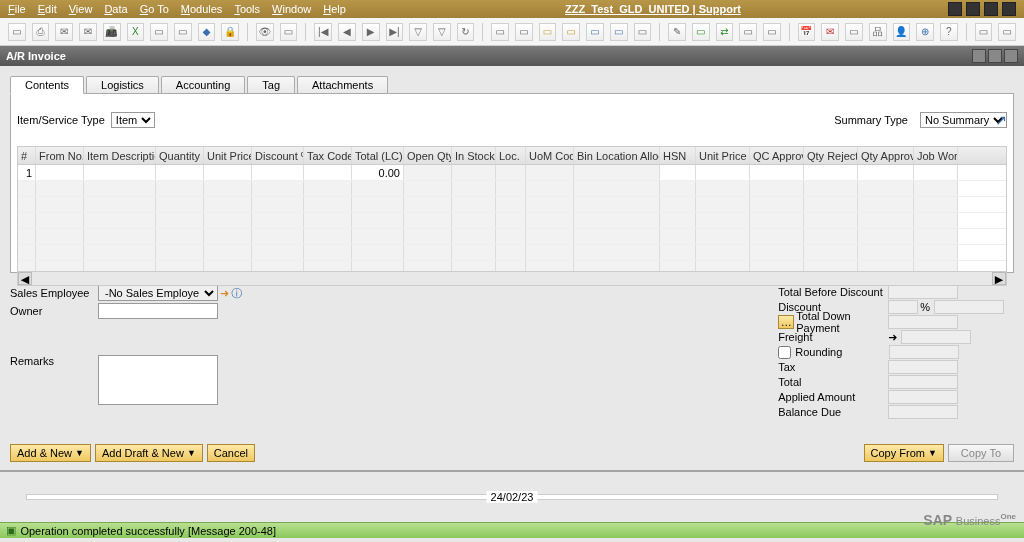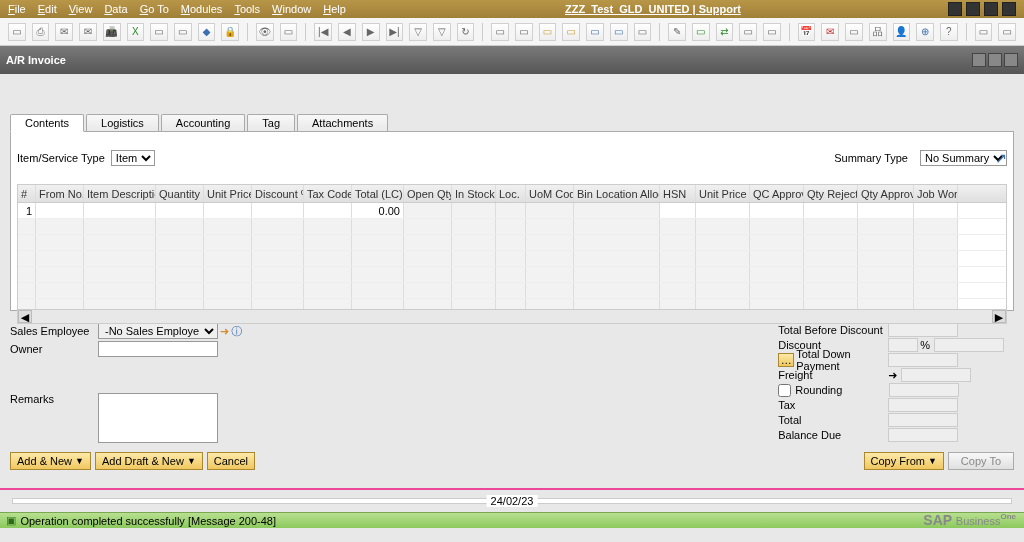--- a/index.html
+++ b/index.html
@@ -11,27 +11,27 @@
 .menubar .center { flex: 1; text-align: center; font-weight: bold; text-decoration: underline; cursor: pointer; }
 .menubar .right-icons { display: flex; gap: 4px; }
 .menubar .right-icons span { width: 14px; height: 14px; background: #333; border: 1px solid #222; display:inline-block; }
 
 .toolbar { background: #f5f5f5; height: 28px; display: flex; align-items: center; padding: 2px 8px; gap: 6px; border-bottom: 1px solid #ccc; }
 .toolbar .tb-icon { width: 18px; height: 18px; border: 1px solid #d0d0d0; background: linear-gradient(#fff,#eee); cursor: pointer; display: flex; align-items: center; justify-content: center; font-size: 10px; color: #666; }
 .toolbar .sep { width: 1px; height: 18px; background: #ccc; margin: 0 2px; }
 .nav-green { color: #4a9c42; }
 .nav-blue { color: #3b6fb0; }
 
-.window-title { background: linear-gradient(#7a7a7a,#555); color: #fff; height: 28px; display: flex; align-items: center; padding: 0 6px; font-weight: bold; justify-content: flex-end; }
+.window-title { background: linear-gradient(#7a7a7a,#555); color: #fff; height: 20px; display: flex; align-items: center; padding: 0 6px; font-weight: bold; justify-content: flex-end; }
 .window-title .spacer { flex: 1; }
 .window-title .wbtn { width: 14px; height: 14px; background: #888; border: 1px solid #444; margin-left: 2px; cursor: pointer; }
 
 .content-area { padding: 10px 10px 0 10px; height: 402px; position: relative; }
 
-.tab-strip { display: flex; margin-top: 30px; }
+.tab-strip { display: flex; }
 .tab { background: linear-gradient(#f8f8f8,#e8e8e8); border: 1px solid #aaa; border-bottom: none; padding: 2px 14px; margin-right: 2px; cursor: pointer; border-radius: 2px 2px 0 0; }
 .tab.active { background: #fff; border-bottom: 1px solid #fff; position: relative; z-index: 2; }
 
 .tab-panel { border: 1px solid #aaa; background: #fff; height: 180px; margin-top: -1px; position: relative; }
 
 .panel-header { display: flex; padding: 18px 6px; align-items: center; }
 .panel-header label { margin-right: 6px; }
 .panel-header select { font-size: 11px; height: 16px; border: 1px solid #999; background: #fff; }
 .panel-header .summary-right { margin-left: auto; display: flex; align-items: center; gap: 6px; }
 
@@ -64,21 +64,21 @@
 .trow .pct { width: 30px; height: 14px; background: #eee; border: 1px solid #ccc; margin-right: 2px; }
 .trow .pct-sym { margin-right: 4px; }
 .ellipsis-btn { width: 16px; height: 14px; background: linear-gradient(#fde9a8,#f0c860); border: 1px solid #aa8830; cursor: pointer; text-align: center; line-height: 12px; margin-right: 2px; }
 
 .button-row { position: absolute; bottom: 6px; left: 10px; right: 10px; display: flex; gap: 4px; }
 .gold-btn { background: linear-gradient(#fde9a8,#f0c860); border: 1px solid #aa8830; padding: 2px 6px; cursor: pointer; display: flex; align-items: center; gap: 3px; }
 .gold-btn .dd { font-size: 9px; }
 .grey-btn { background: linear-gradient(#f8f8f8,#e0e0e0); border: 1px solid #aaa; padding: 2px 12px; cursor: pointer; color: #888; }
 .button-row .right-btns { margin-left: auto; display: flex; gap: 4px; }
 
-.page-date { text-align: center; padding: 6px; border-top: 2px solid #ec4899; margin-top: 12px; }
+.page-date { text-align: center; padding: 20px; border-top: 2px solid #a3a3a3; margin-top: 2px; }
 .page-date .line { height: 6px; background: #fff; border: 1px solid #ccc; margin: 2px 6px; position:relative; }
 .page-date .date-val { position: absolute; left: 50%; transform: translateX(-50%); top: -4px; background: #fff; padding: 0 4px; }
 
 .status-bar { background: linear-gradient(#b8e090,#8bc95c); height: 16px; display: flex; align-items: center; padding: 0 6px; border-top: 1px solid #7aa850; }
 .status-bar .status-icon { color: #2a6a1a; margin-right: 4px; }
 .brand { position: absolute; right: 8px; bottom: 14px; font-size: 14px; font-weight: bold; color: #888; }
 .brand sup { font-size: 8px; }
 
 input[type=checkbox] { vertical-align: middle; }
 </style>
@@ -408,20 +408,24 @@
         </div>
       <div class="trow">
           <span class="tlbl">Tax</span>
           <span class="tval"></span>
         </div>
       <div class="trow">
           <span class="tlbl">Total</span>
           <span class="tval"></span>
         </div>
       <div class="trow">
+          <span class="tlbl">Applied Amount</span>
+          <span class="tval"></span>
+        </div>
+      <div class="trow">
           <span class="tlbl">Balance Due</span>
           <span class="tval"></span>
         </div>
     </div>
   </div>
 
   <div class="button-row">
     <div class="gold-btn">
         <span>Add &amp; New</span>
         <span class="dd">▼</span>

